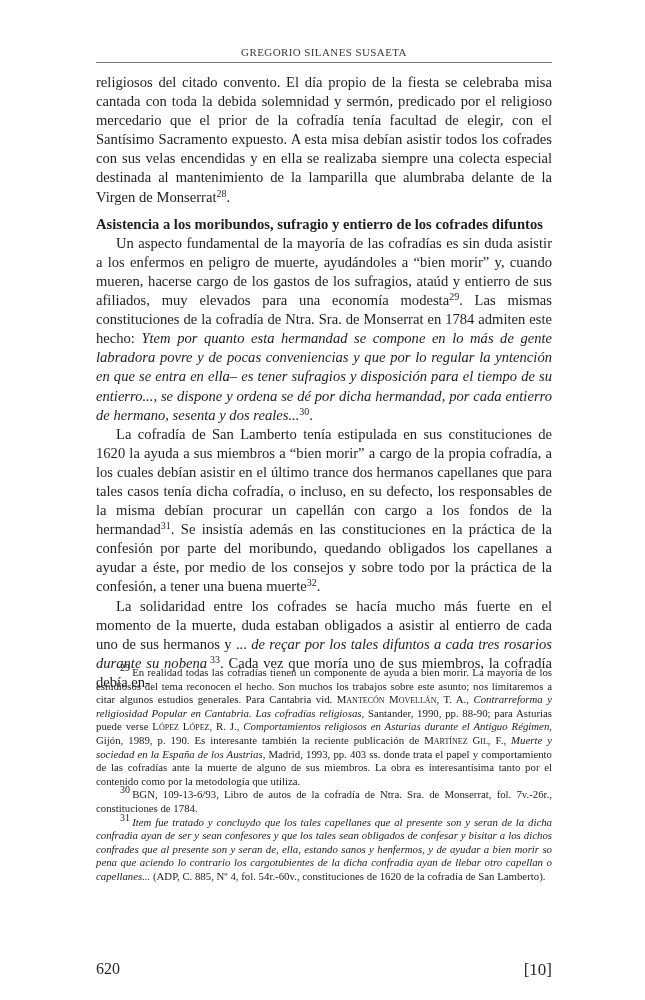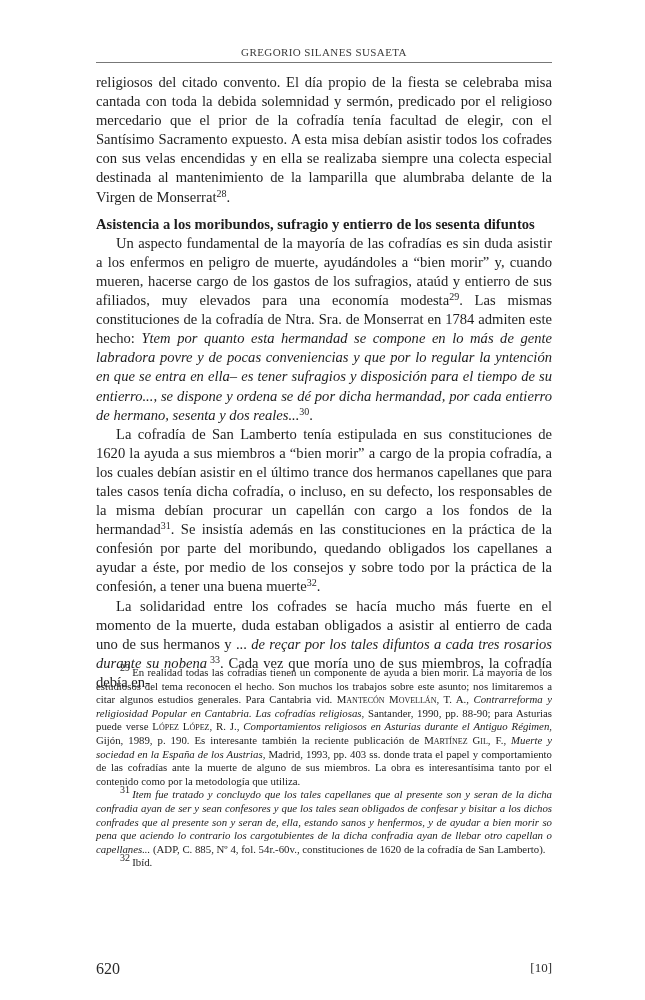--- a/index.html
+++ b/index.html
@@ -14,49 +14,49 @@
                font-size: 14.6px; line-height: 19.1px; text-align: justify; }
   .body-text p { margin: 0; text-indent: 20px; }
   .body-text p.noindent { text-indent: 0; }
   .body-text h2 { font-size: 14.6px; font-weight: bold; margin: 8px 0 0 0; line-height: 19.1px; text-indent: 0; }
   sup { font-size: 10px; vertical-align: 5px; line-height: 0; }
   .notes { position: absolute; top: 666px; left: 0; width: 456px;
            font-size: 10.8px; line-height: 13.6px; text-align: justify; color: #222; }
   .notes p { margin: 0; text-indent: 24px; }
   .sc { font-variant: small-caps; }
   .folio { position: absolute; top: 960px; left: 0; font-size: 16px; color: #2a2a2a; }
-  .folio-right { position: absolute; top: 960px; right: 0; font-size: 13px; color: #2a2a2a; }
+  .folio-right { position: absolute; top: 960px; right: 0; font-size: 17px; color: #2a2a2a; }
 </style>
 </head>
 <body>
 
 <div class="page">
 
   <div class="running-head">GREGORIO SILANES SUSAETA</div>
   <div class="head-rule"></div>
 
   <div class="body-text">
     <p class="noindent"><span>religiosos del citado convento. El día propio de la fiesta se celebraba misa cantada con toda la debida solemnidad y sermón, predicado por el religioso mercedario que el prior de la cofradía tenía facultad de elegir, con el Santísimo Sacramento expuesto. A esta misa debían asistir todos los cofrades con sus velas encendidas y en ella se realizaba siempre una colecta especial destinada al mantenimiento de la lamparilla que alumbraba delante de la Virgen de Monserrat</span><sup>28</sup><span>.</span></p>
 
-    <h2>Asistencia a los moribundos, sufragio y entierro de los sesenta difuntos</h2>
+    <h2>Asistencia a los moribundos, sufragio y entierro de los cofrades difuntos</h2>
 
     <p><span>Un aspecto fundamental de la mayoría de las cofradías es sin duda asistir a los enfermos en peligro de muerte, ayudándoles a “bien morir” y, cuando mueren, hacerse cargo de los gastos de los sufragios, ataúd y entierro de sus afiliados, muy elevados para una economía modesta</span><sup>29</sup><span>. Las mismas constituciones de la cofradía de Ntra. Sra. de Monserrat en 1784 admiten este hecho: </span><em>Ytem por quanto esta hermandad se compone en lo más de gente labradora povre y de pocas conveniencias y que por lo regular la yntención en que se entra en ella– es tener sufragios y disposición para el tiempo de su entierro..., se dispone y ordena se dé por dicha hermandad, por cada entierro de hermano, sesenta y dos reales...</em><sup>30</sup><span>.</span></p>
 
     <p><span>La cofradía de San Lamberto tenía estipulada en sus constituciones de 1620 la ayuda a sus miembros a “bien morir” a cargo de la propia cofradía, a los cuales debían asistir en el último trance dos hermanos capellanes que para tales casos tenía dicha cofradía, o incluso, en su defecto, los responsables de la misma debían procurar un capellán con cargo a los fondos de la hermandad</span><sup>31</sup><span>. Se insistía además en las constituciones en la práctica de la confesión por parte del moribundo, quedando obligados los capellanes a ayudar a éste, por medio de los consejos y sobre todo por la práctica de la confesión, a tener una buena muerte</span><sup>32</sup><span>.</span></p>
 
     <p><span>La solidaridad entre los cofrades se hacía mucho más fuerte en el momento de la muerte, duda estaban obligados a asistir al entierro de cada uno de sus hermanos y ... </span><em>de reçar por los tales difuntos a cada tres rosarios durante su nobena</em> <sup>33</sup><span>. Cada vez que moría uno de sus miembros, la cofradía debía en-</span></p>
   </div>
 
   <div class="notes">
 
     <p><sup>29</sup> <span>En realidad todas las cofradías tienen un componente de ayuda a bien morir. La mayoría de los estudiosos del tema reconocen el hecho. Son muchos los trabajos sobre este asunto; nos limitaremos a citar algunos estudios generales. Para Cantabria vid. </span><span class="sc">Mantecón Movellán</span><span>, T. A., </span><em>Contrarreforma y religiosidad Popular en Cantabria. Las cofradías religiosas</em><span>, Santander, 1990, pp. 88-90; para Asturias puede verse </span><span class="sc">López López</span><span>, R. J., </span><em>Comportamientos religiosos en Asturias durante el Antiguo Régimen</em><span>, Gijón, 1989, p. 190. Es interesante también la reciente publicación de </span><span class="sc">Martínez Gil</span><span>, F., </span><em>Muerte y sociedad en la España de los Austrias</em><span>, Madrid, 1993, pp. 403 ss. donde trata el papel y comportamiento de las cofradías ante la muerte de alguno de sus miembros. La obra es interesantísima tanto por el contenido como por la metodología que utiliza.</span></p>
 
+    <p><sup>30</sup> <span>BGN, 109-13-6/93, Libro de autos de la cofradía de Ntra. Sra. de Monserrat, fol. 7v.-26r., constituciones de 1784.</span></p>
 
     <p><sup>31</sup> <em>Item fue tratado y concluydo que los tales capellanes que al presente son y seran de la dicha confradia ayan de ser y sean confesores y que los tales sean obligados de confesar y bisitar a los dichos confrades que al presente son y seran de, ella, estando sanos y henfermos, y de ayudar a bien morir so pena que aciendo lo contrario los cargotubientes de la dicha confradia ayan de llebar otro capellan o capellanes...</em><span> (ADP, C. 885, Nº 4, fol. 54r.-60v., constituciones de 1620 de la cofradía de San Lamberto).</span></p>
 
-    <p><sup>32</sup> <span>Ibíd.</span></p>
 
   </div>
 
   <div class="folio">620</div>
   <div class="folio-right">[10]</div>
 
 </div>
 
 </body></html>

